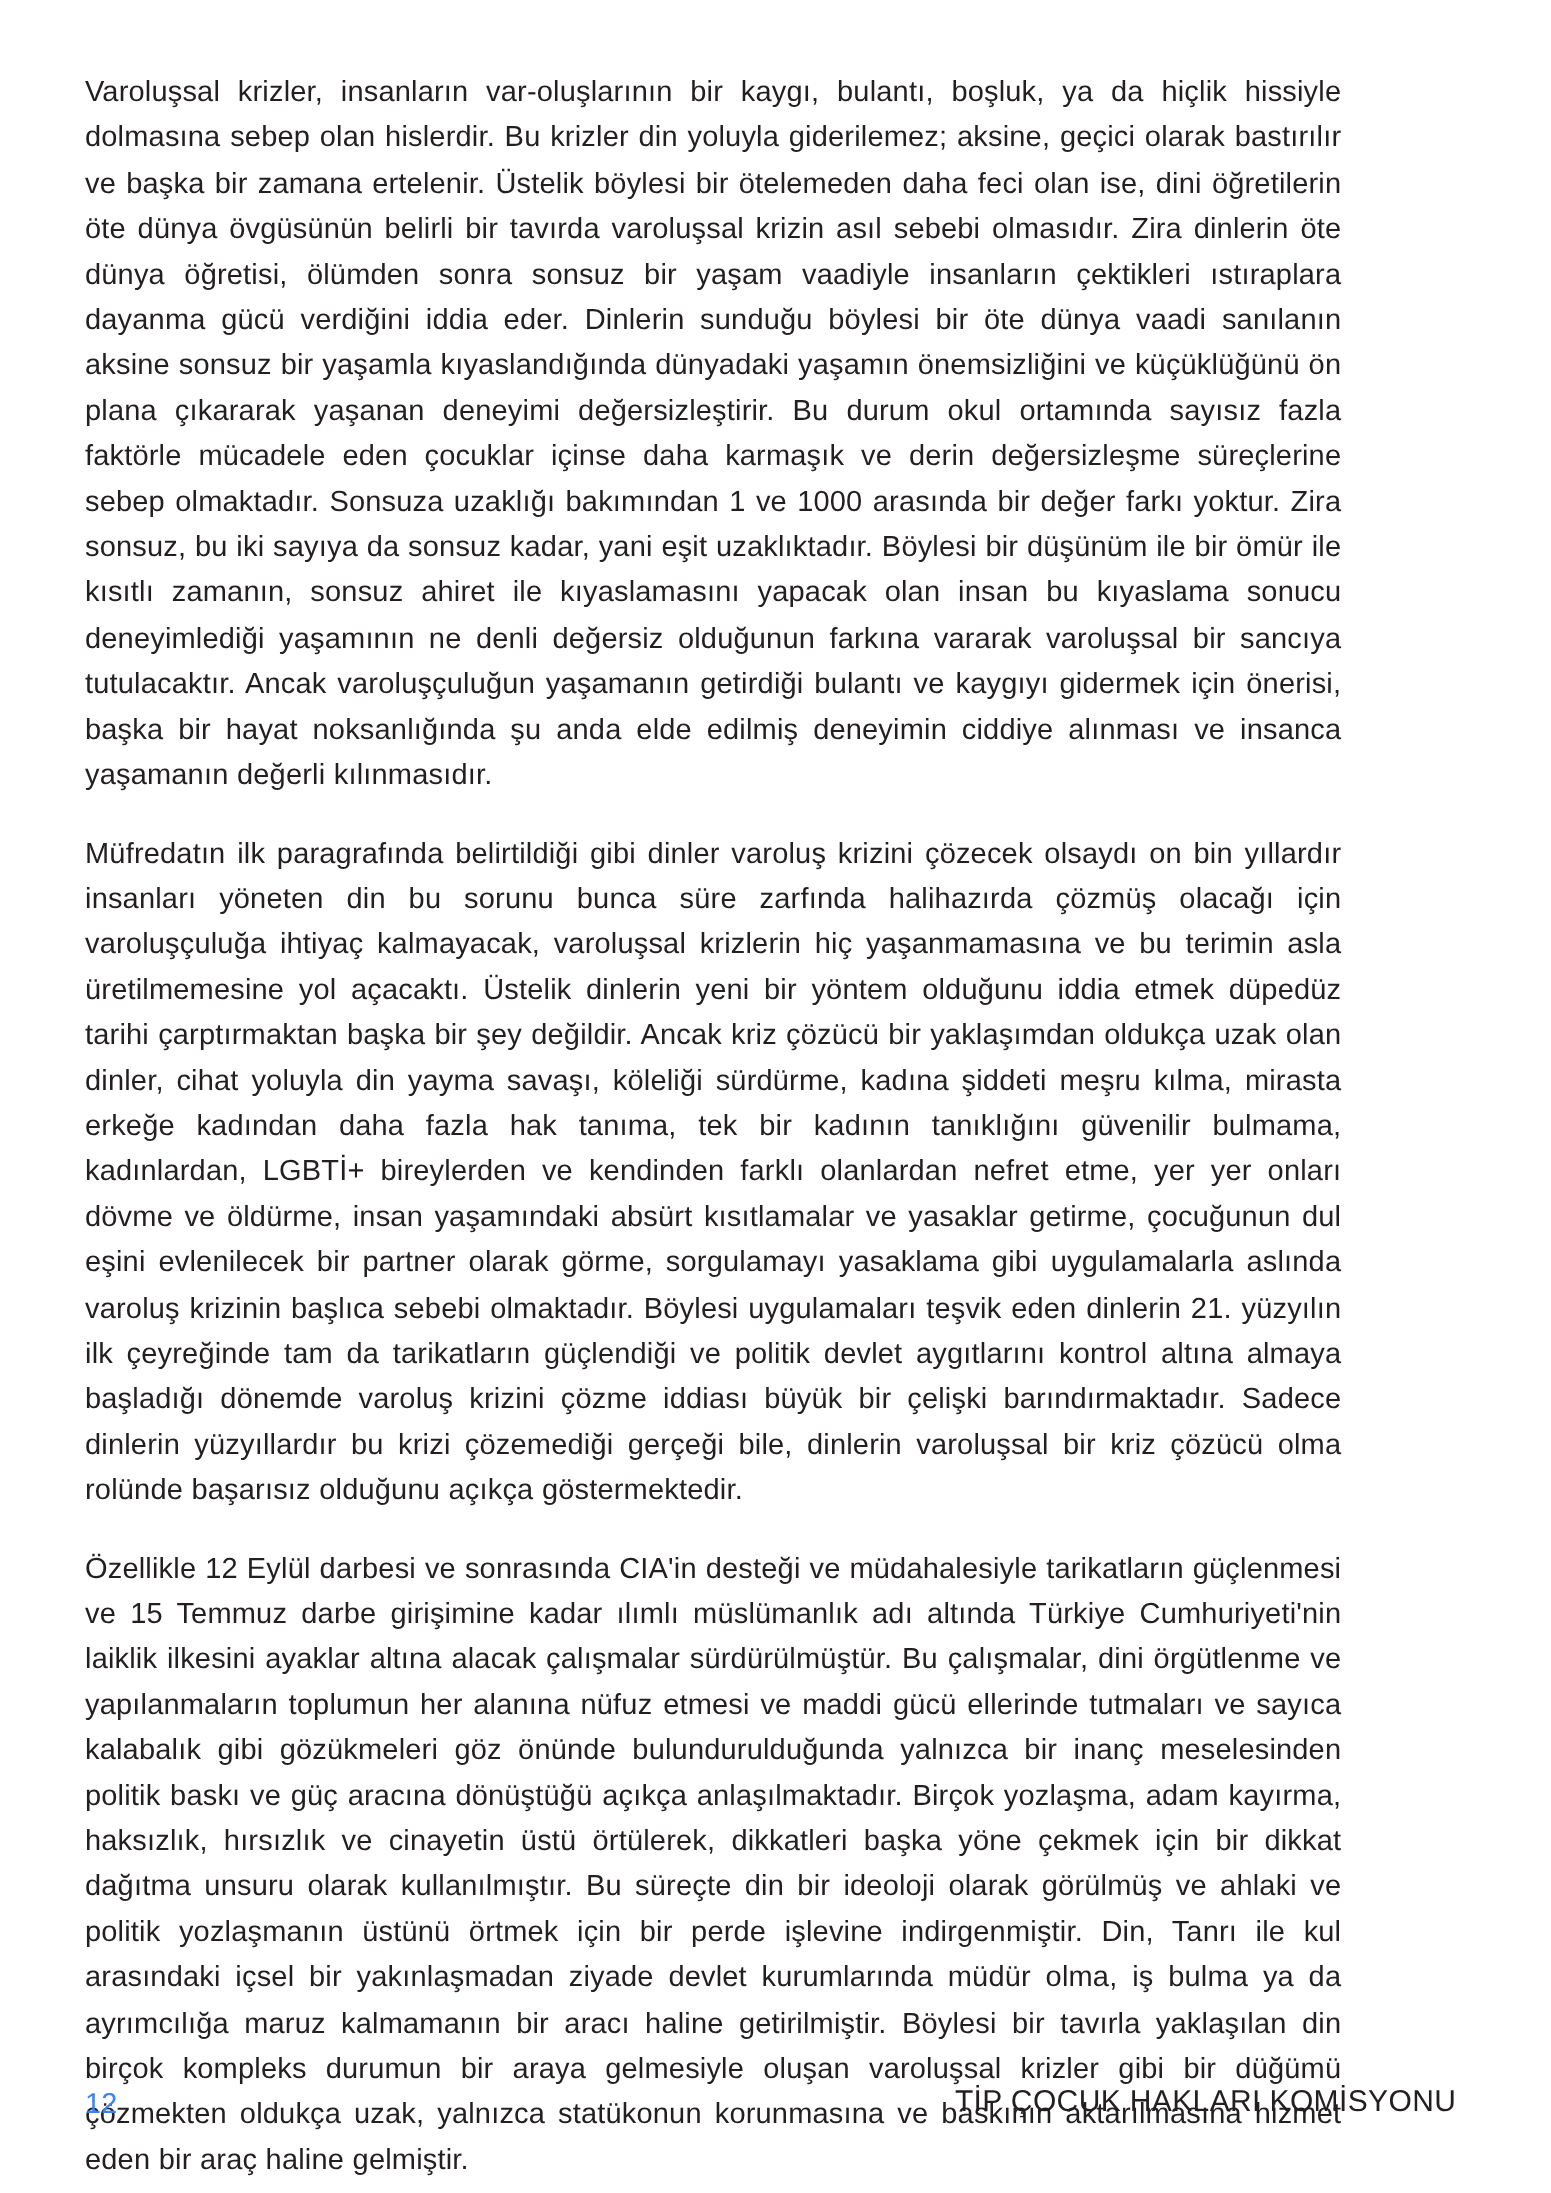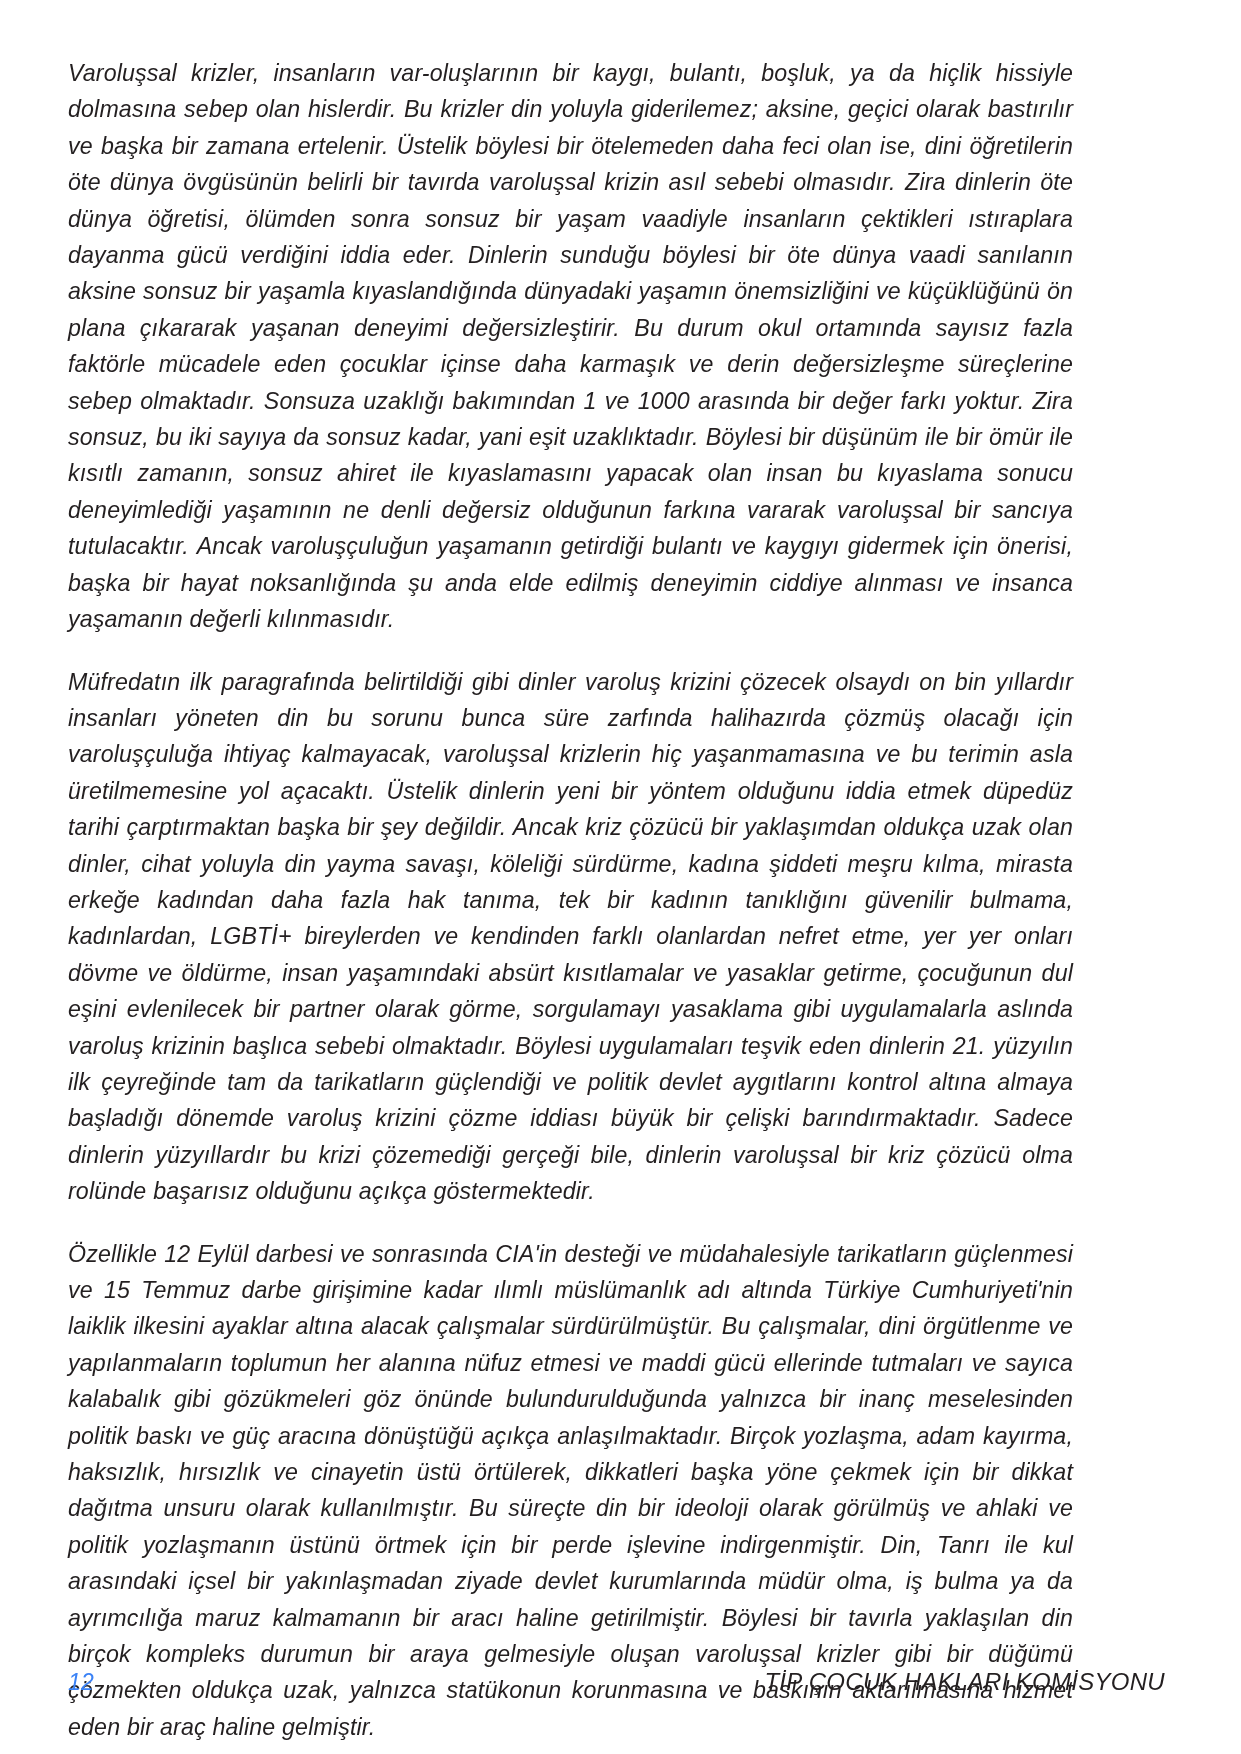--- a/index.html
+++ b/index.html
@@ -8,21 +8,20 @@
     background: #ffffff;
   }
   .page {
     position: relative;
     width: 1241px;
     height: 1754px;
     background: #ffffff;
     box-sizing: border-box;
     font-family: "Liberation Sans", "DejaVu Sans", sans-serif;
     overflow: hidden;
-    font-style: italic;
   }
   .content {
     position: absolute;
     left: 68px;
     top: 55px;
     width: 1005px;
   }
   .para {
     margin: 0 0 26px 0;
     font-size: 23.2px;

